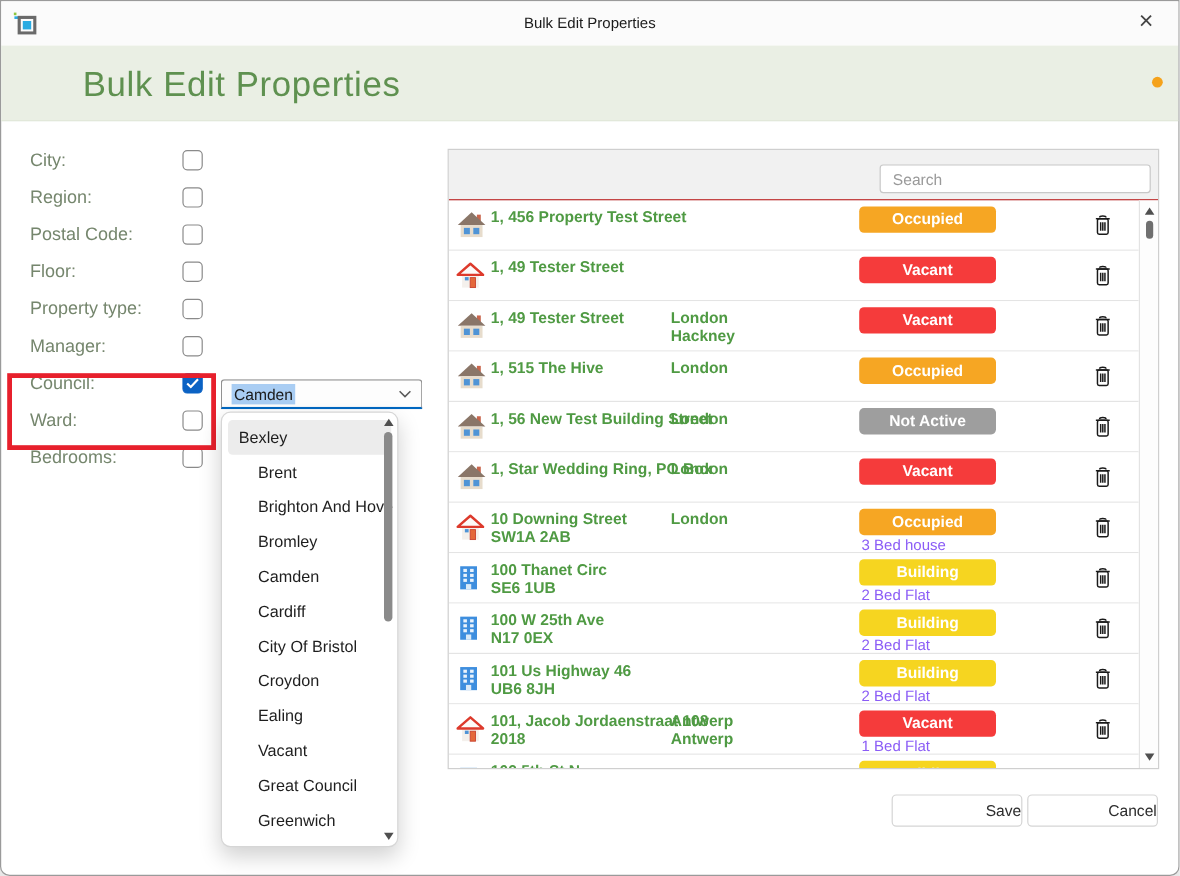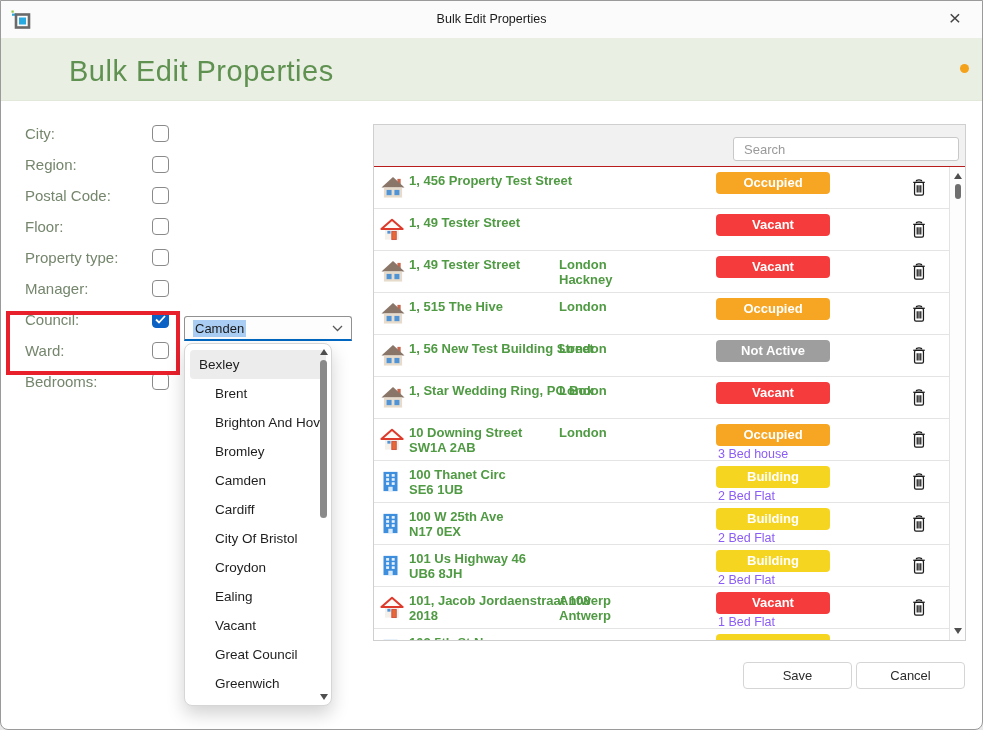--- a/index.html
+++ b/index.html
@@ -66,21 +66,21 @@
     font-weight:bold; text-align:center; }
   .sub-label { font-size:12.5px; color:#8b5cf6; margin-top:1px; padding-left:2px; }
   .trash-cell { width:44px; flex:none; margin-left:auto; margin-right:2px; display:flex; align-items:center;
     justify-content:center; cursor:pointer; }
   .panel-sb { position:absolute; right:0; top:42px; bottom:0; width:16px; background:#fdfdfd; border-left:1px solid #e3e3e3; }
   .panel-sb .tri-up { left:4px; top:6px; }
   .panel-sb .tri-down { left:4px; bottom:6px; }
   .panel-sb .thumb { position:absolute; left:5px; top:17px; width:6px; height:15px; background:#6f6f6f; border-radius:3px; cursor:pointer; }
   
   .btn { position:absolute; top:661px; width:109px; height:27px; background:#fff; border:1px solid #d5d5d5;
-    border-radius:4px; font-size:13px; color:#2c2c2c; text-align:center; line-height:25px; cursor:pointer;
+    border-radius:4px; font-size:13px; color:#2c2c2c; text-align:right; line-height:25px; cursor:pointer;
     font-family:"Liberation Sans", sans-serif; }
   .btn-save { left:742px; }
   .btn-cancel { left:855px; }
 </style>
 </head>
 <body>
 
 <div class="window">
 
   <div class="titlebar">

